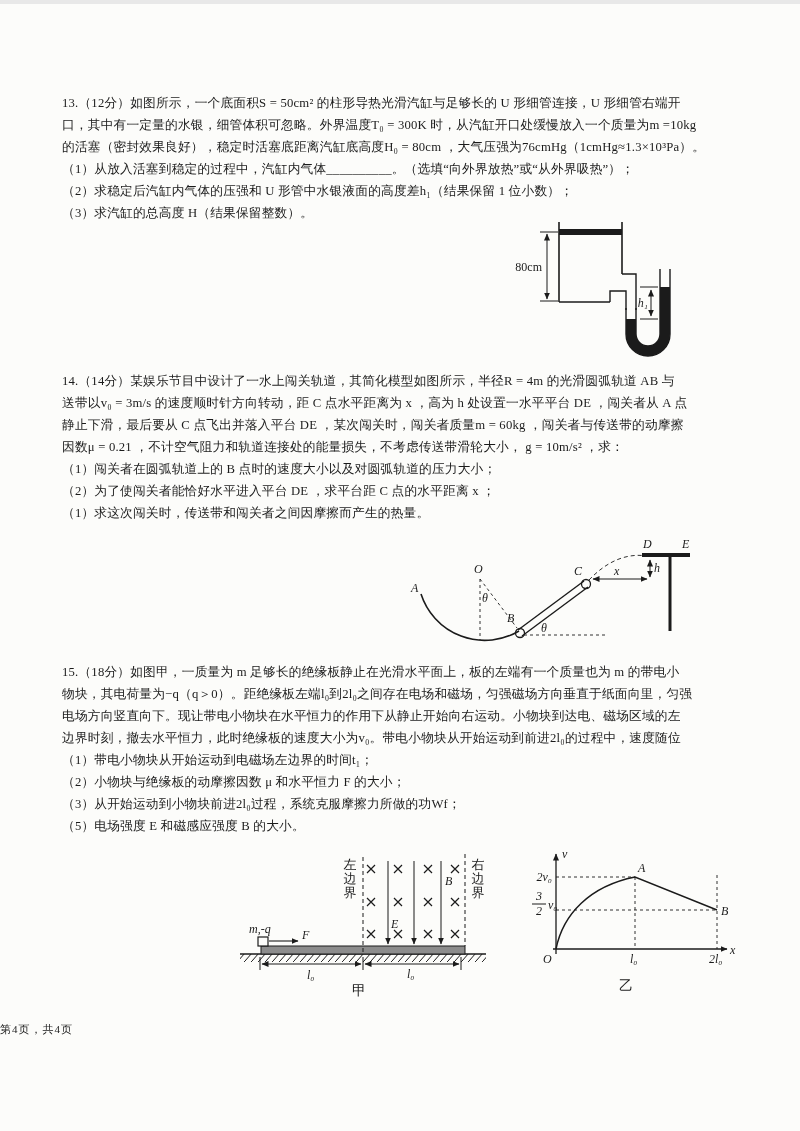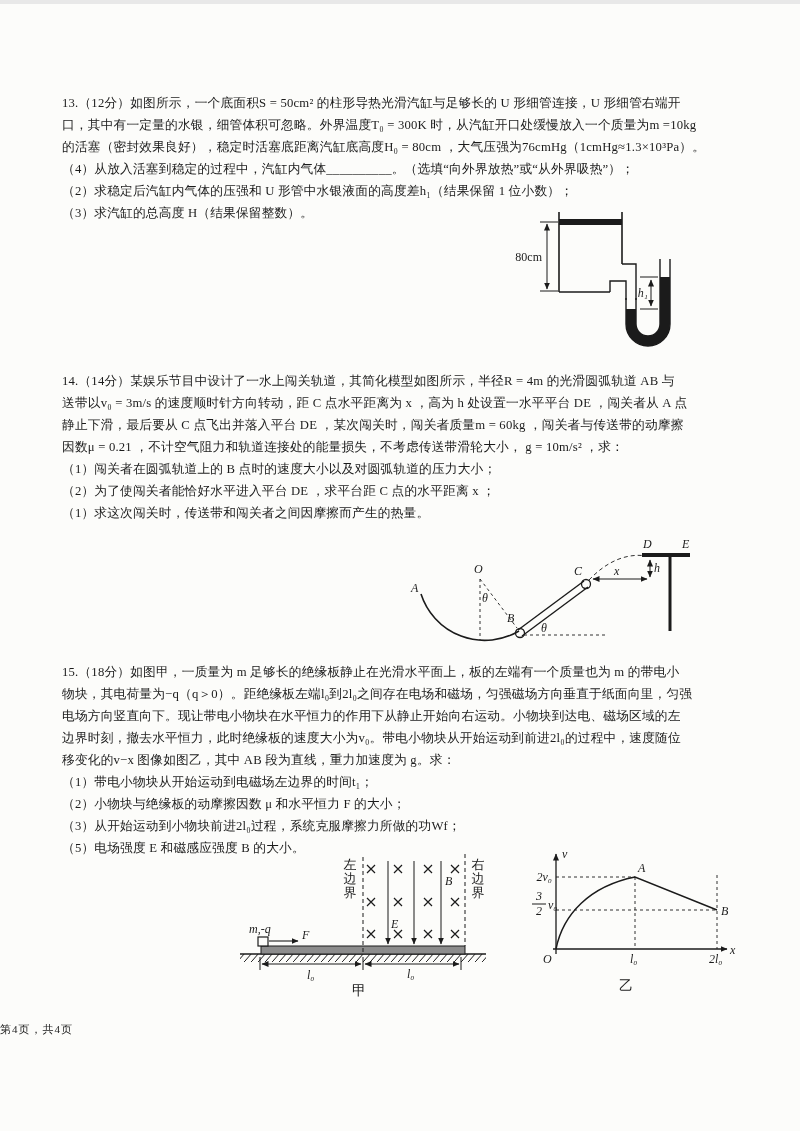--- a/index.html
+++ b/index.html
@@ -19,26 +19,26 @@
 </style>
 </head>
 <body>
 
 <div class="page">
 
   <div class="sec" style="top:88px">
     <div class="ln">13.（12分）如图所示，一个底面积S = 50cm² 的柱形导热光滑汽缸与足够长的 U 形细管连接，U 形细管右端开</div>
     <div class="ln">口，其中有一定量的水银，细管体积可忽略。外界温度T₀ = 300K 时，从汽缸开口处缓慢放入一个质量为m =10kg</div>
     <div class="ln">的活塞（密封效果良好），稳定时活塞底距离汽缸底高度H₀ = 80cm ，大气压强为76cmHg（1cmHg≈1.3×10³Pa）。</div>
-    <div class="ln">（4）从放入活塞到稳定的过程中，汽缸内气体__________。（选填“向外界放热”或“从外界吸热”）；</div>
+    <div class="ln">（1）从放入活塞到稳定的过程中，汽缸内气体__________。（选填“向外界放热”或“从外界吸热”）；</div>
     <div class="ln">（2）求稳定后汽缸内气体的压强和 U 形管中水银液面的高度差h₁（结果保留 1 位小数）；</div>
     <div class="ln">（3）求汽缸的总高度 H（结果保留整数）。</div>
   </div>
 
-  <div class="fig" style="left:502px;top:198px">
+  <div class="fig" style="left:502px;top:208px">
     <svg width="215" height="158" viewBox="0 0 215 158">
       <defs>
         <marker id="a13" markerWidth="9" markerHeight="8" refX="6.5" refY="3" orient="auto-start-reverse" markerUnits="userSpaceOnUse">
           <path d="M0,0 L7,3 L0,6 Z" fill="#1b1b1b"></path>
         </marker>
       </defs>
 
       <line class="ink" x1="57" y1="10" x2="57" y2="90" stroke-width="1.6"></line>
       <line class="ink" x1="120" y1="10" x2="120" y2="62" stroke-width="1.6"></line>
       <rect x="57" y="17" width="63" height="6" fill="#1b1b1b"></rect>
@@ -114,21 +114,20 @@
       <line class="ink" x1="200" y1="45" x2="254" y2="45" stroke-width="1" marker-start="url(#a14)" marker-end="url(#a14)"></line>
       <text class="it" x="221" y="41">x</text>
     </svg>
   </div>
 
   <div class="sec" style="top:657px">
     <div class="ln">15.（18分）如图甲，一质量为 m 足够长的绝缘板静止在光滑水平面上，板的左端有一个质量也为 m 的带电小</div>
     <div class="ln">物块，其电荷量为−q（q＞0）。距绝缘板左端l₀到2l₀之间存在电场和磁场，匀强磁场方向垂直于纸面向里，匀强</div>
     <div class="ln">电场方向竖直向下。现让带电小物块在水平恒力的作用下从静止开始向右运动。小物块到达电、磁场区域的左</div>
     <div class="ln">边界时刻，撤去水平恒力，此时绝缘板的速度大小为v₀。带电小物块从开始运动到前进2l₀的过程中，速度随位</div>
-    <div class="ln">移变化的v−x 图像如图乙，其中 AB 段为直线，重力加速度为 g。求：</div>
     <div class="ln">（1）带电小物块从开始运动到电磁场左边界的时间t₁；</div>
     <div class="ln">（2）小物块与绝缘板的动摩擦因数 μ 和水平恒力 F 的大小；</div>
     <div class="ln">（3）从开始运动到小物块前进2l₀过程，系统克服摩擦力所做的功Wf；</div>
     <div class="ln">（5）电场强度 E 和磁感应强度 B 的大小。</div>
   </div>
 
   <div class="fig" style="left:238px;top:845px">
     <svg width="260" height="152" viewBox="0 0 260 152">
       <defs>
         <marker id="a15a" markerWidth="9" markerHeight="8" refX="6.5" refY="3" orient="auto-start-reverse" markerUnits="userSpaceOnUse">

